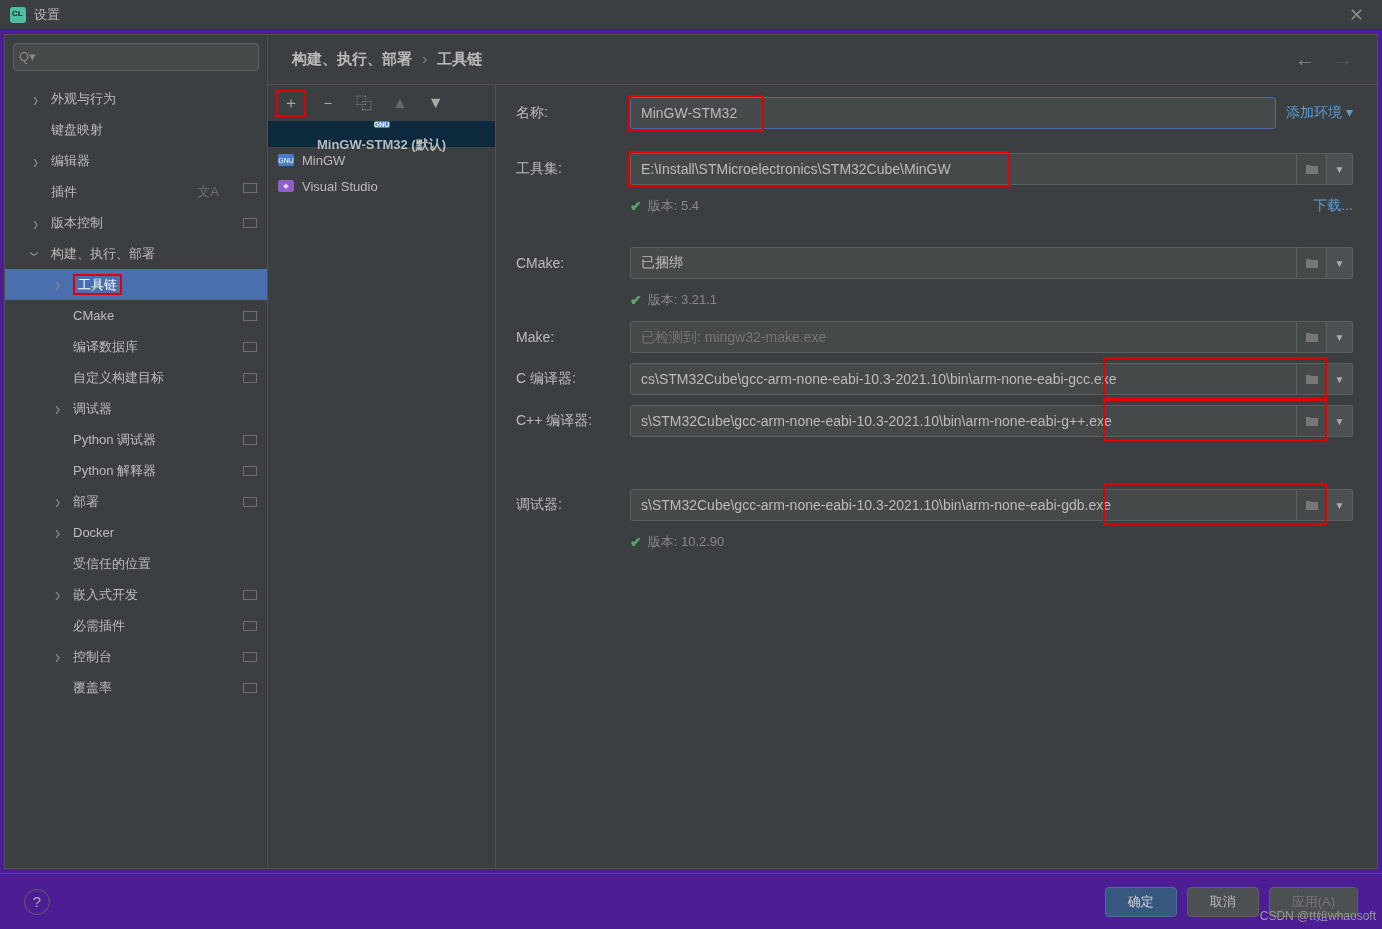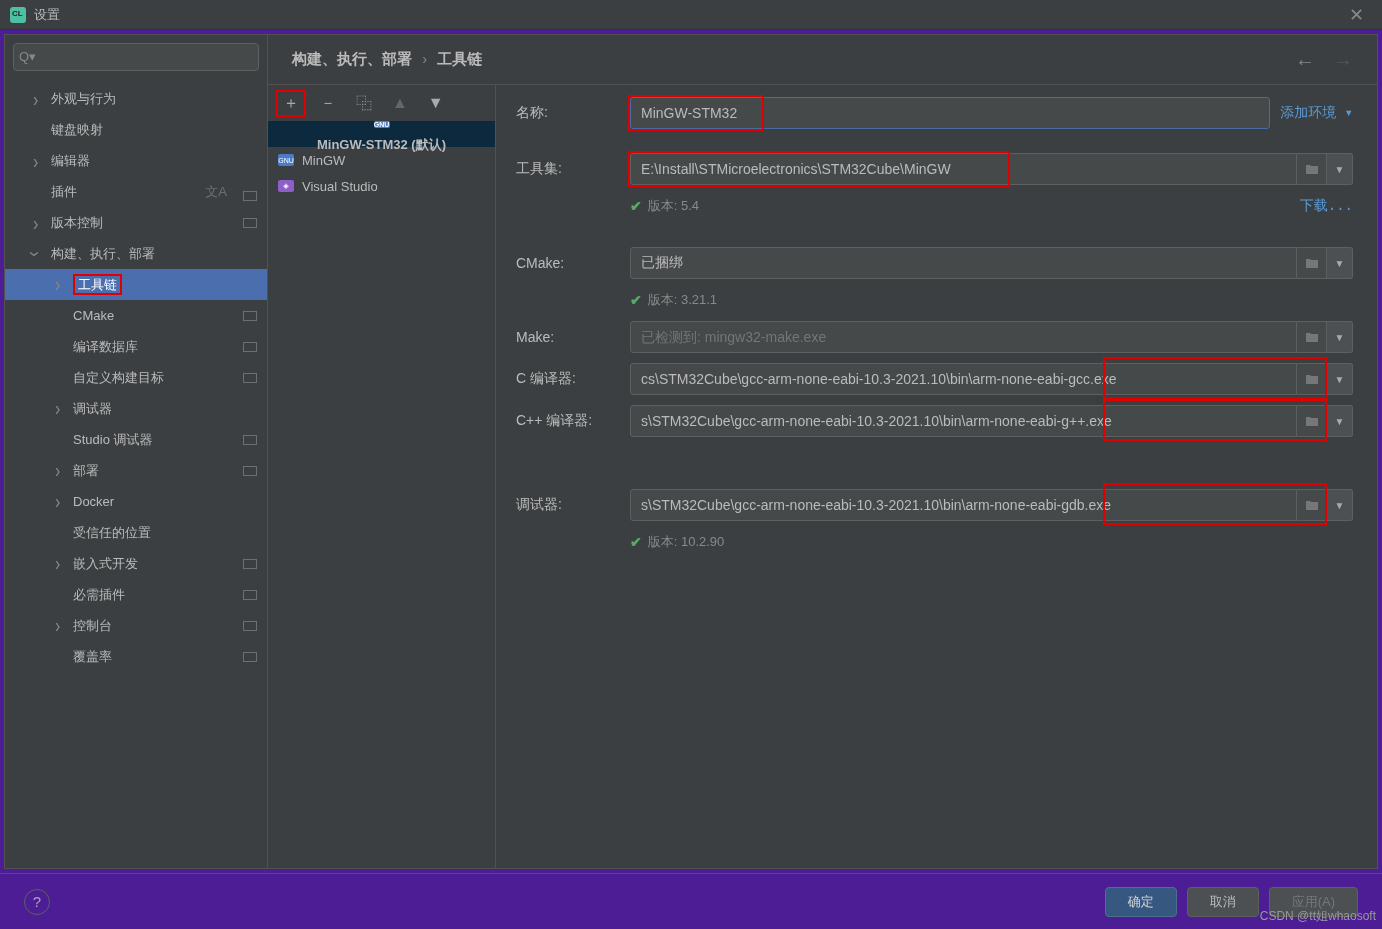--- a/index.html
+++ b/index.html
@@ -21,21 +21,21 @@
 .tree-item { display: flex; align-items: center; height: 31px; padding: 0 10px 0 26px; color: #bbb; cursor: pointer; position: relative; }
 .tree-item.has-chevron::before { content: '›'; position: absolute; left: 28px; font-size: 16px; color: #888; transform: scaleY(1.3); }
 .tree-item.expanded::before { content: '›'; transform: rotate(90deg) scaleY(1.3); }
 .tree-item.level-0 { padding-left: 46px; }
 .tree-item.level-0.has-chevron::before { left: 28px; }
 .tree-item.level-1 { padding-left: 68px; }
 .tree-item.level-1.has-chevron::before { left: 50px; }
 .tree-item.selected { background: #4b6eaf; color: #fff; }
 .tree-item.no-chevron { padding-left: 46px; }
 .tree-item.level-1.no-chevron { padding-left: 68px; }
-.tree-badge { margin-left: auto; color: #6e6e6e; font-size: 11px; display: flex; align-items: flex-end; gap: 12px; }
+.tree-badge { margin-left: auto; color: #6e6e6e; font-size: 11px; display: flex; align-items: flex-start; gap: 20px; }
 .box-badge { width: 14px; height: 10px; border: 1px solid #6e6e6e; display: inline-block; }
 .lang-icon { color: #6e6e6e; font-size: 13px; margin-right: 4px; }
 .red-box { border: 2px solid #e00000; padding: 1px 3px; }
 
 .content-area { flex: 1; display: flex; flex-direction: column; }
 .breadcrumb-row { height: 50px; display: flex; align-items: center; padding: 0 24px; border-bottom: 1px solid #515151; gap: 40px; }
 .breadcrumb { color: #bbb; font-size: 15px; font-weight: bold; }
 .breadcrumb .sep { color: #888; margin: 0 6px; font-weight: normal; }
 .nav-arrows { margin-left: auto; display: flex; gap: 18px; }
 .nav-arrow { color: #888; font-size: 20px; cursor: pointer; }
@@ -55,21 +55,21 @@
 .icon-gnu { background: #4a7cc9; }
 .icon-vs { background: #8f5fc9; }
 
 .form-panel { flex: 1; padding: 10px 24px 10px 20px; display: flex; flex-direction: column; gap: 6px; }
 .form-row { display: flex; align-items: center; gap: 10px; min-height: 36px; }
 .form-label { width: 104px; color: #bbb; font-size: 14px; }
 .input-group { flex: 1; display: flex; align-items: center; gap: 0; }
 .text-input { flex: 1; height: 32px; background: #45494a; border: 1px solid #5e6060; border-radius: 3px 0 0 3px; padding: 0 10px; color: #bbb; font-size: 14px; }
 .browse-btn { width: 30px; height: 32px; background: #45494a; border: 1px solid #5e6060; border-left: none; display: flex; align-items: center; justify-content: center; color: #777; cursor: pointer; }
 .dd-btn { width: 26px; height: 32px; background: #4c5052; border: 1px solid #5e6060; border-left: none; border-radius: 0 3px 3px 0; display: flex; align-items: center; justify-content: center; color: #aaa; cursor: pointer; font-size: 10px; }
-.link { color: #5a9bd5; cursor: pointer; font-size: 14px; font-family: Liberation Mono, monospace; }
+.link { color: #5a9bd5; cursor: pointer; font-size: 14px; }
 .status-row { display: flex; align-items: center; gap: 6px; padding-left: 114px; min-height: 26px; }
 .check { color: #59a869; font-size: 14px; font-weight: bold; }
 .status-text { color: #888; font-size: 13px; }
 .spacer { flex: 1; }
 .red-overlay { position: absolute; border: 2px solid #e00000; pointer-events: none; }
 .single-input { flex: 1; height: 32px; background: #45494a; border: 1px solid #5e6060; border-radius: 3px; padding: 0 10px; color: #bbb; font-size: 14px; }
 
 .footer { height: 56px; border-top: 1px solid #515151; display: flex; align-items: center; padding: 0 24px; gap: 10px; }
 .help-btn { width: 26px; height: 26px; border: 1px solid #5e6060; border-radius: 50%; display: flex; align-items: center; justify-content: center; color: #aaa; cursor: pointer; font-size: 15px; }
 .btn { height: 30px; padding: 0 22px; border-radius: 4px; border: 1px solid #5e6060; background: #4c5052; color: #bbb; cursor: pointer; font-size: 13px; display: flex; align-items: center; }
@@ -137,21 +137,27 @@
           <div class="tree-item level-1 no-chevron">
             <span>自定义构建目标</span>
             <span class="tree-badge">
               <span class="box-badge"></span>
             </span>
           </div>
           <div class="tree-item level-1 has-chevron">
             <span>调试器</span>
           </div>
           <div class="tree-item level-1 no-chevron">
-            <span>Studio 调试器</span>
+            <span>Python 调试器</span>
+            <span class="tree-badge">
+              <span class="box-badge"></span>
+            </span>
+          </div>
+          <div class="tree-item level-1 no-chevron">
+            <span>Python 解释器</span>
             <span class="tree-badge">
               <span class="box-badge"></span>
             </span>
           </div>
           <div class="tree-item level-1 has-chevron">
             <span>部署</span>
             <span class="tree-badge">
               <span class="box-badge"></span>
             </span>
           </div>

